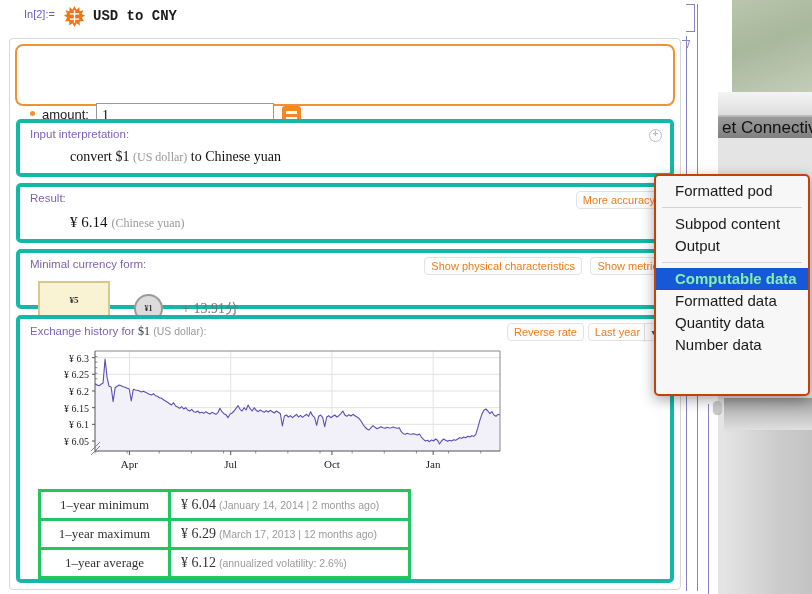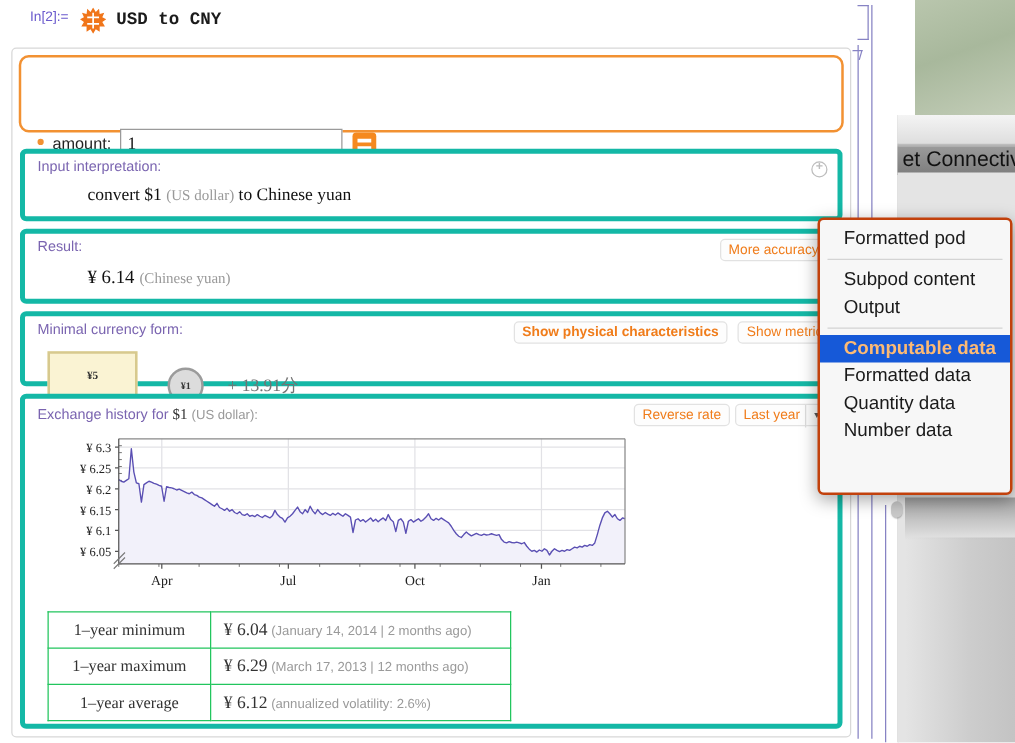--- a/index.html
+++ b/index.html
@@ -186,39 +186,39 @@
     font-family:"Liberation Serif", serif; font-size:14px; color:#737373;
   }
 
   
   .chart-wrap { position:absolute; left:28px; top:304px; width:470px; height:140px; }
   .table-stats {
     position:absolute; left:28px; top:450px;
     border-collapse:collapse; font-family:"Liberation Serif", serif;
   }
   .table-stats td {
-    border:1px solid #22c55e; height:29px; padding:0 10px; font-size:13px; color:#333;margin-left:31px;
+    border:3px solid #22c55e; height:29px; padding:0 10px; font-size:13px; color:#333;margin-left:31px;
   }
   .table-stats td.k { text-align:center; width:130px; color:#333; }
   .table-stats td.v { width:240px; }
   .table-stats .vnum { font-size:14px; }
   .table-stats .vsub { font-size:10.5px; color:#9a9a9a; font-family:"Liberation Sans", sans-serif; }
 
   
   .menu {
     position:absolute; left:654px; top:174px; width:156px; height:222px;
     background:#f7f7f7; border:2px solid #c2410c; border-radius:5px;
     box-shadow: 0 4px 14px rgba(0,0,0,.35);
     padding:4px 0;
     font-size:15px; color:#1a1a1a;
   }
   .menu-item {
     height:22px; line-height:22px; padding-left:19px; white-space:nowrap; cursor:pointer;
   }
-  .menu-item.sel { background:#1659d8; color:#fdba74; font-weight:bold; }
+  .menu-item.sel { background:#1659d8; color:#86efac; font-weight:bold; }
   .menu-sep { height:1px; margin:5px 6px; background:#d4d4d4; }
 </style>
 </head>
 <body>
 
 <div id="root">
 
   <div class="bg-desktop"></div>
   <div class="bg-window"></div>
   <div class="bg-window-topbar"></div>
@@ -274,21 +274,21 @@
       <div class="pod-title">Result:</div>
       <div class="obtn" style="right:8px; top:4px;">More accuracy</div>
       <div class="pod-content" style="top:26px;">
         <span class="bigval">¥ 6.14</span>
         <span class="grey" style="font-size:12px">(Chinese yuan)</span>
       </div>
     </div>
 
     <div class="pod pod-min">
       <div class="pod-title">Minimal currency form:</div>
-      <div class="obtn" style="right:88px; top:4px;font-weight:bold;">Show physical characteristics</div>
+      <div class="obtn" style="right:88px; top:4px;">Show physical characteristics</div>
       <div class="obtn" style="right:5px; top:4px;">Show metric</div>
     </div>
     <div class="note5">
       <span>¥5</span>
     </div>
     <div class="coin1">
       <span>¥1</span>
     </div>
     <div class="plusfen">+ 13.91分</div>
 

